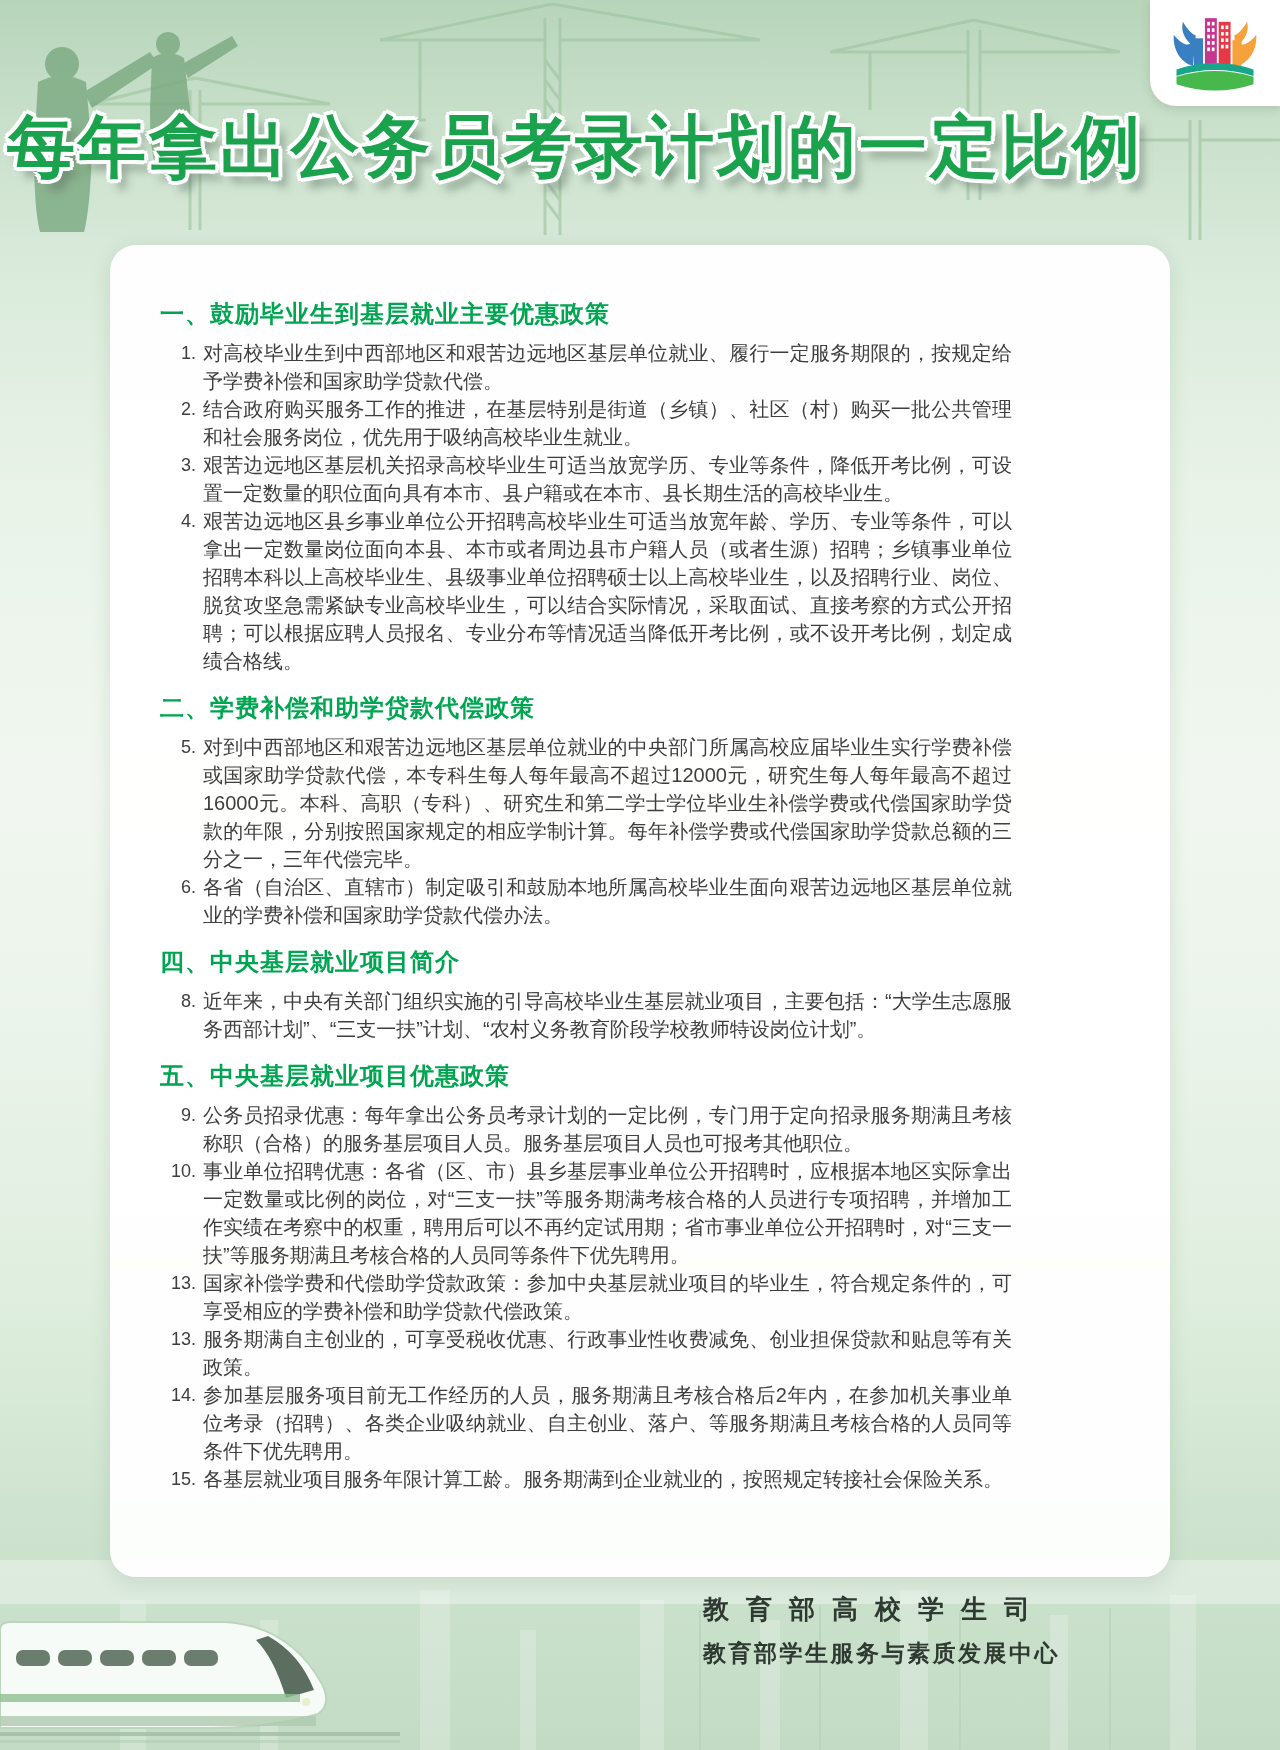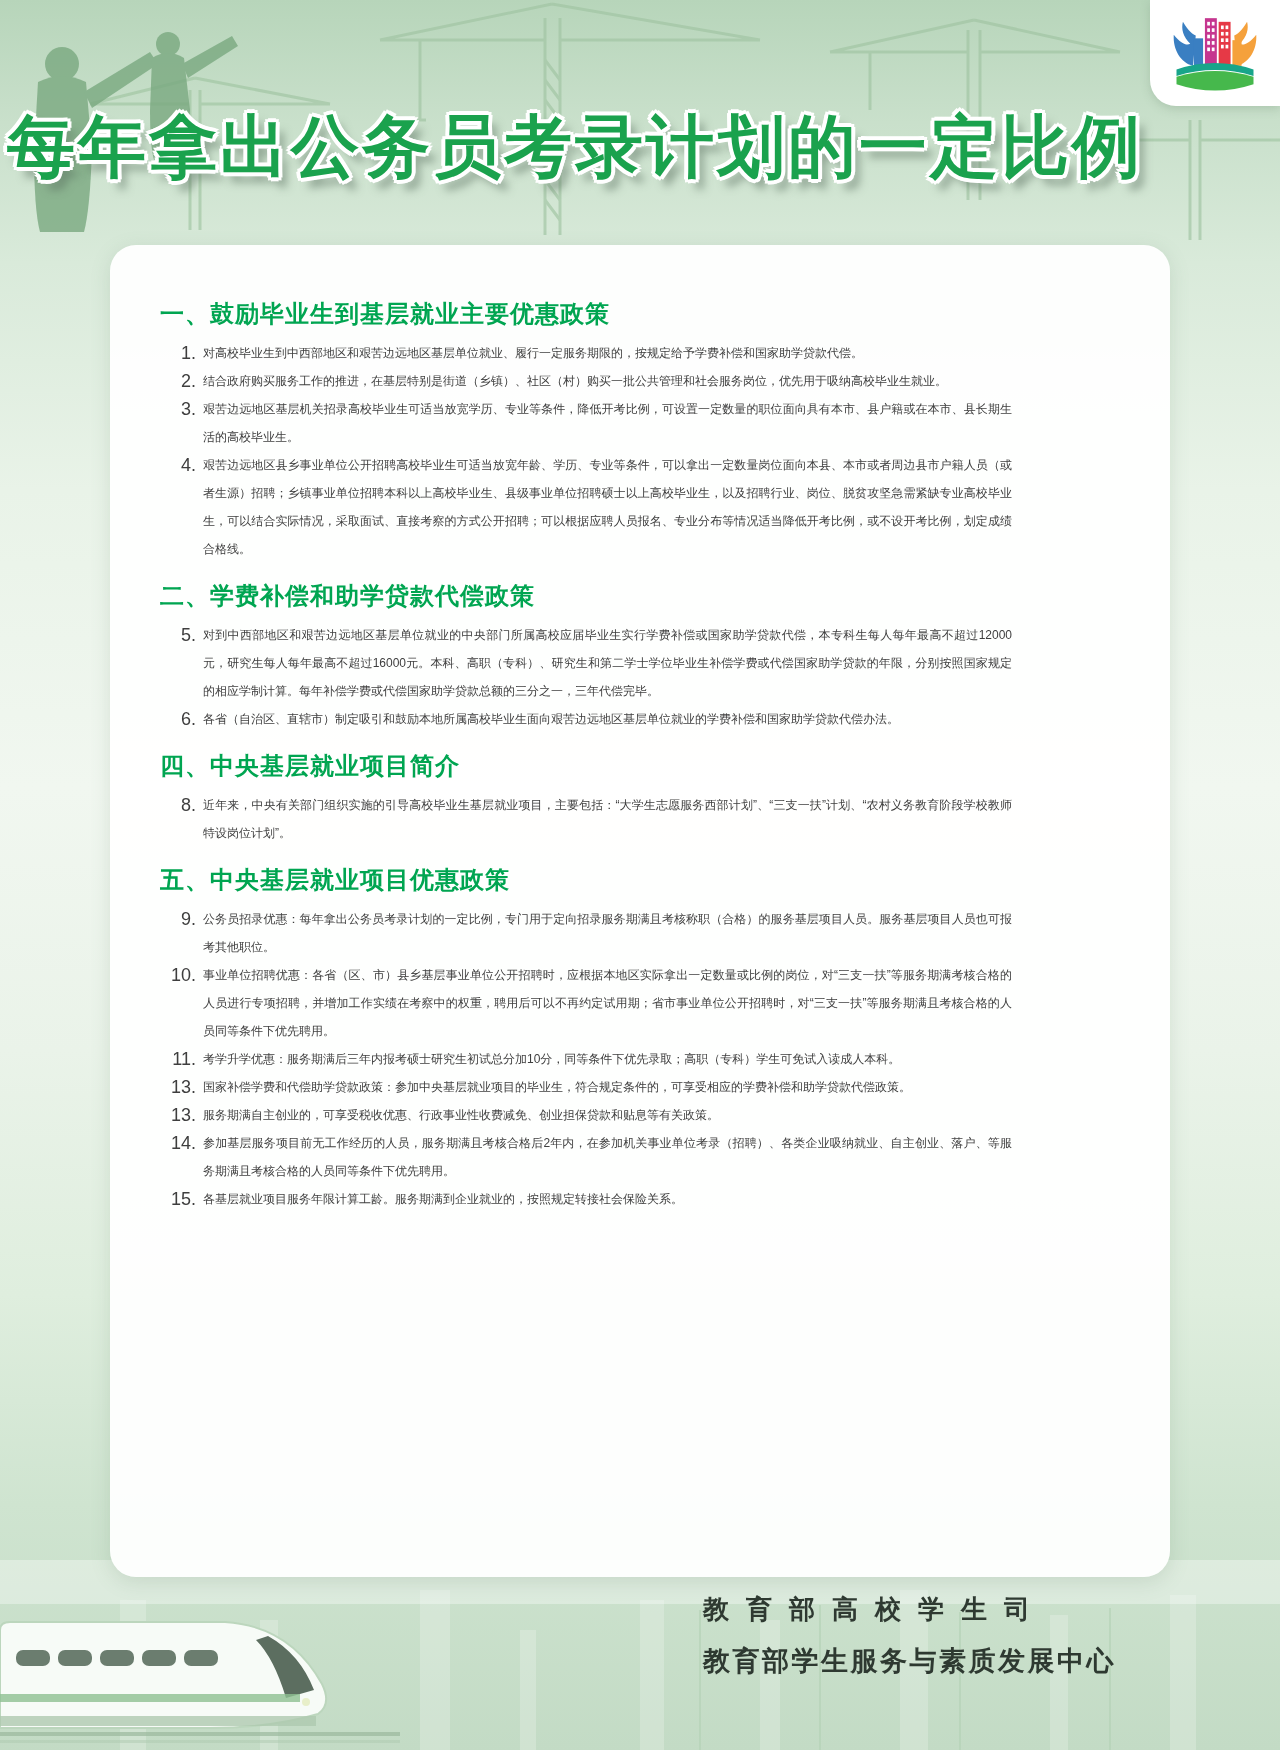--- a/index.html
+++ b/index.html
@@ -40,27 +40,27 @@
     margin:16px 0 9px 0;font-size:24px;line-height:33px;
     font-weight:800;color:#00a551;letter-spacing:1px;
   }
   .section:first-child .sec-heading{margin-top:0;}
   .item{display:flex;}
   .item .num{
     flex:0 0 36px;text-align:right;padding-right:7px;
     font-size:18px;line-height:28px;color:#3e3e3e;
   }
   .item .txt{
-    flex:1;font-size:12px;line-height:28px;color:#3e3e3e;
+    flex:1;font-size:20px;line-height:28px;color:#3e3e3e;
     text-align:justify;
   }
 
   .footer{position:absolute;left:703px;top:1592px;color:#2e3931;}
   .footer .f1{font-size:26px;font-weight:700;letter-spacing:17px;line-height:34px;white-space:nowrap;}
-  .footer .f2{font-size:27px;font-weight:800;letter-spacing:2.5px;line-height:30px;margin-top:20px;white-space:nowrap;}
+  .footer .f2{font-size:23px;font-weight:800;letter-spacing:2.5px;line-height:30px;margin-top:12px;white-space:nowrap;}
 
   .train{position:absolute;left:0;top:1598px;}
 </style>
 </head>
 <body>
 
 <div class="page">
 
   <svg class="bgdeco" viewBox="0 0 1280 1750" xmlns="http://www.w3.org/2000/svg">
     <g stroke="#a0c4a2" stroke-width="3" fill="none" opacity="0.65">
@@ -181,24 +181,20 @@
       <h2 class="sec-heading">五、中央基层就业项目优惠政策</h2>
       <div class="item">
         <span class="num">9.</span>
         <div class="txt">公务员招录优惠：每年拿出公务员考录计划的一定比例，专门用于定向招录服务期满且考核称职（合格）的服务基层项目人员。服务基层项目人员也可报考其他职位。</div>
       </div>
       <div class="item">
         <span class="num">10.</span>
         <div class="txt">事业单位招聘优惠：各省（区、市）县乡基层事业单位公开招聘时，应根据本地区实际拿出一定数量或比例的岗位，对“三支一扶”等服务期满考核合格的人员进行专项招聘，并增加工作实绩在考察中的权重，聘用后可以不再约定试用期；省市事业单位公开招聘时，对“三支一扶”等服务期满且考核合格的人员同等条件下优先聘用。</div>
       </div>
       <div class="item">
-        <span class="num">11.</span>
-        <div class="txt">考学升学优惠：服务期满后三年内报考硕士研究生初试总分加10分，同等条件下优先录取；高职（专科）学生可免试入读成人本科。</div>
-      </div>
-      <div class="item">
         <span class="num">13.</span>
         <div class="txt">国家补偿学费和代偿助学贷款政策：参加中央基层就业项目的毕业生，符合规定条件的，可享受相应的学费补偿和助学贷款代偿政策。</div>
       </div>
       <div class="item">
         <span class="num">13.</span>
         <div class="txt">服务期满自主创业的，可享受税收优惠、行政事业性收费减免、创业担保贷款和贴息等有关政策。</div>
       </div>
       <div class="item">
         <span class="num">14.</span>
         <div class="txt">参加基层服务项目前无工作经历的人员，服务期满且考核合格后2年内，在参加机关事业单位考录（招聘）、各类企业吸纳就业、自主创业、落户、等服务期满且考核合格的人员同等条件下优先聘用。</div>

